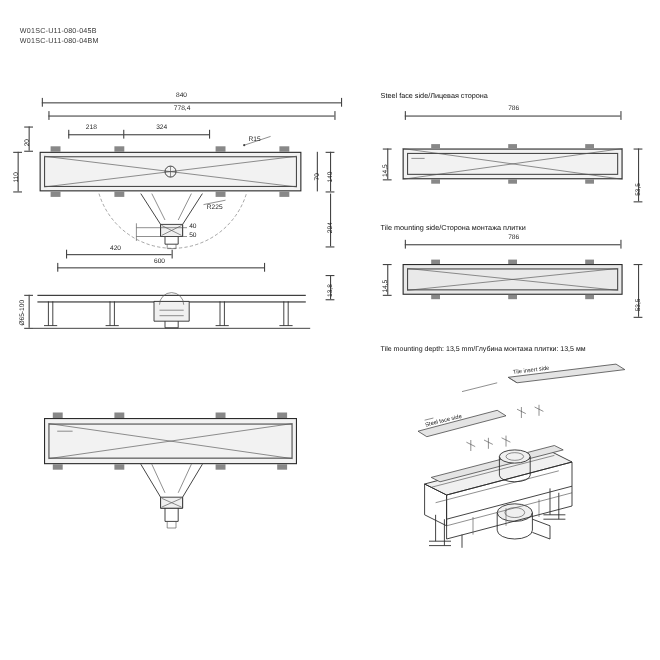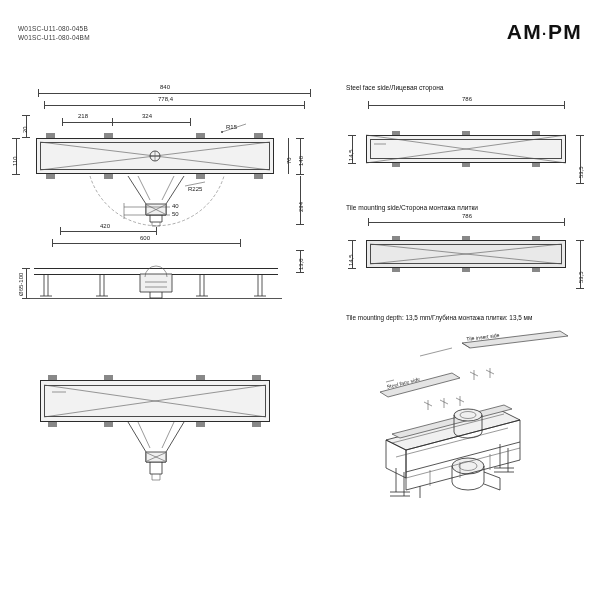--- a/index.html
+++ b/index.html
@@ -44,23 +44,20 @@
 </style>
 </head>
 <body>
 
 <div class="page">
 
   <div class="codes">
     <div>W01SC-U11-080-045B</div>
     <div>W01SC-U11-080-04BM</div>
   </div>
-  <div class="brand">
-    <span>AM</span><span class="dot">·</span><span>PM</span>
-  </div>
 
   <div>
 
     <div class="dim-h" style="left:38px;top:93px;width:272px;"></div>
     <div class="ln v" style="left:38px;top:89px;height:8px;background:#444;"></div>
     <div class="ln v" style="left:310px;top:89px;height:8px;background:#444;"></div>
     <div class="txt" style="left:160px;top:84px;">840</div>
 
     <div class="dim-h" style="left:44px;top:105px;width:260px;"></div>
     <div class="ln v" style="left:44px;top:101px;height:8px;background:#444;"></div>

